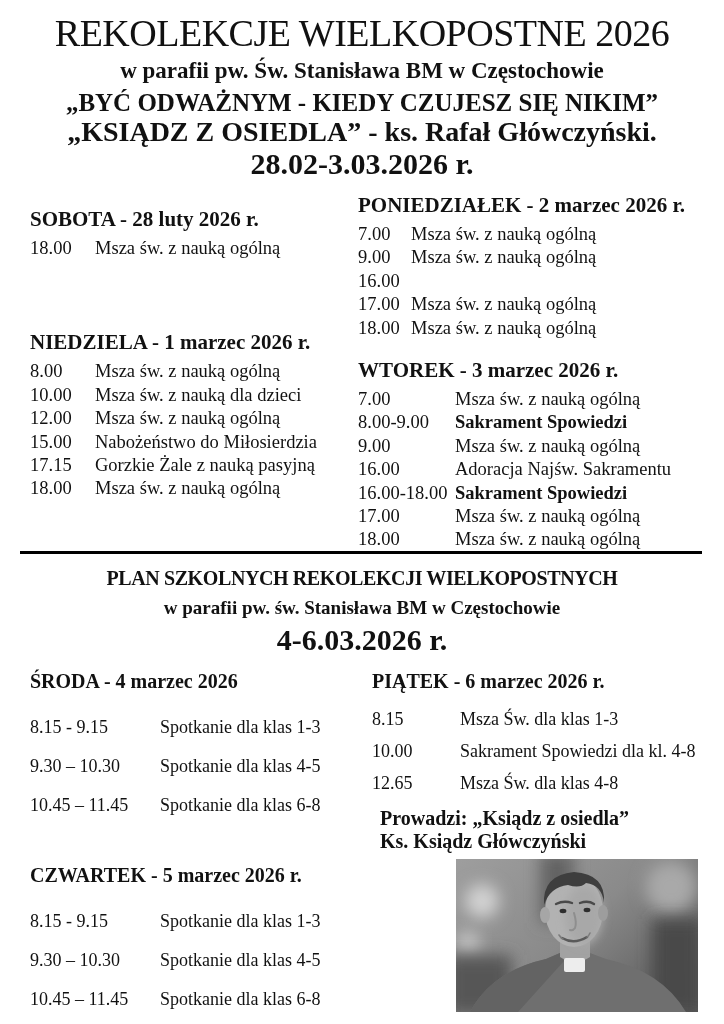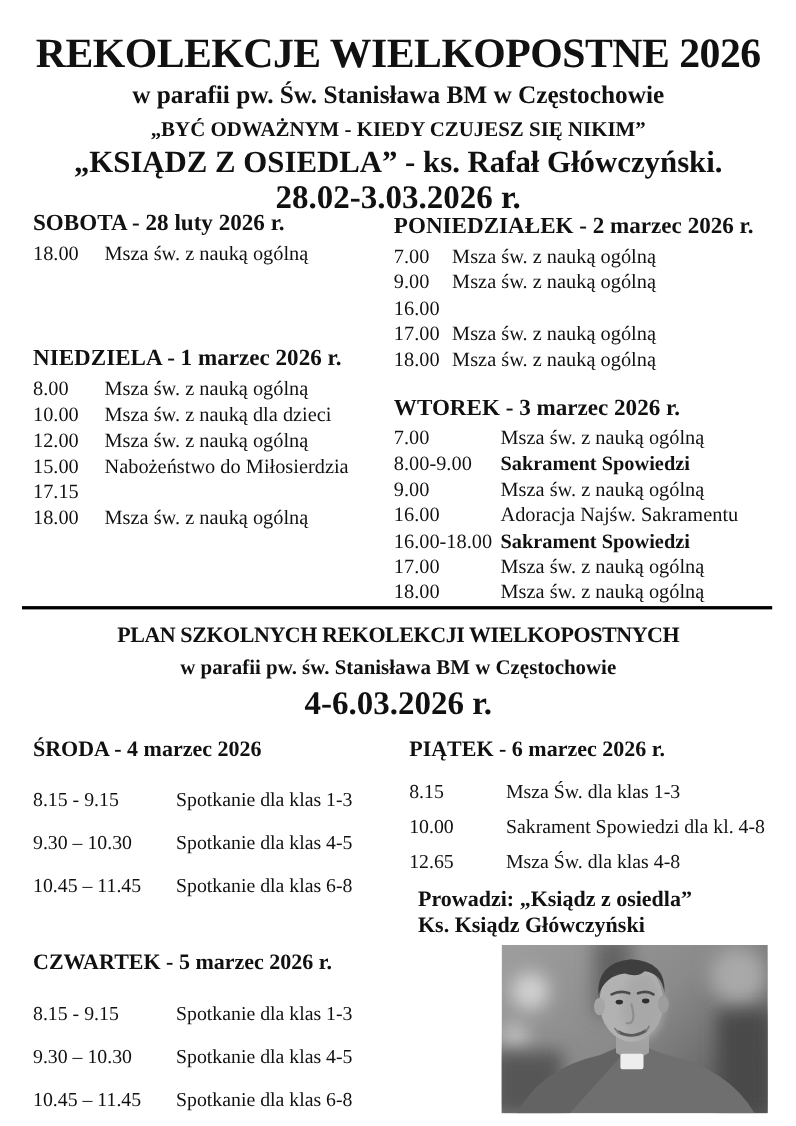--- a/index.html
+++ b/index.html
@@ -6,28 +6,28 @@
   .page{
     position:relative;
     width:724px;height:1024px;
     background:#ffffff;
     overflow:hidden;
     font-family:"Liberation Serif","DejaVu Serif",serif;
     color:#111111;
   }
   
   .hdr{position:absolute;top:0;left:0;width:724px;text-align:center;}
-  .hdr .title{margin-top:26px;line-height:46px;font-size:38px;font-weight:bold;letter-spacing:-0.5px;white-space:nowrap;}
+  .hdr .title{margin-top:10px;line-height:46px;font-size:38px;font-weight:normal;letter-spacing:-0.5px;white-space:nowrap;}
   .hdr .parish{line-height:30px;font-size:23px;font-weight:bold;}
-  .hdr .motto{line-height:33px;font-size:19px;font-weight:bold;white-space:nowrap;}
+  .hdr .motto{line-height:33px;font-size:25px;font-weight:bold;white-space:nowrap;}
   .hdr .preacher{line-height:26px;font-size:28px;font-weight:bold;}
   .hdr .dates{line-height:38px;font-size:30px;font-weight:bold;}
   
   .col{position:absolute;}
-  .col-parish-left{left:30px;top:190px;width:326px;}
+  .col-parish-left{left:30px;top:207px;width:326px;}
   .col-parish-right{left:358px;top:193px;width:364px;}
   .col-school-left{left:30px;top:668px;width:330px;}
   .col-school-right{left:372px;top:668px;width:350px;}
   .day-title{font-weight:bold;white-space:nowrap;}
   .col-parish-left .day-title,.col-parish-right .day-title{font-size:21px;line-height:25px;margin-bottom:5px;}
   .col-school-left .day-title,.col-school-right .day-title{font-size:20px;line-height:26px;}
   .sched-row{display:flex;align-items:baseline;}
   .sched-row .time{flex:none;white-space:nowrap;}
   .sched-row .desc{flex:1;white-space:nowrap;}
   .sched-row.bold .desc{font-weight:bold;}
@@ -94,20 +94,21 @@
         <div class="sched-row">
           <span class="time">12.00</span>
           <span class="desc">Msza św. z nauką ogólną</span>
         </div>
         <div class="sched-row">
           <span class="time">15.00</span>
           <span class="desc">Nabożeństwo do Miłosierdzia</span>
         </div>
         <div class="sched-row">
           <span class="time">17.15</span>
+          <span class="desc">Gorzkie Żale z nauką pasyjną</span>
         </div>
         <div class="sched-row">
           <span class="time">18.00</span>
           <span class="desc">Msza św. z nauką ogólną</span>
         </div>
       </div>
     </div>
   <div class="col col-parish-right">
       <div class="day-block">
         <div class="day-title">PONIEDZIAŁEK - 2 marzec 2026 r.</div>

